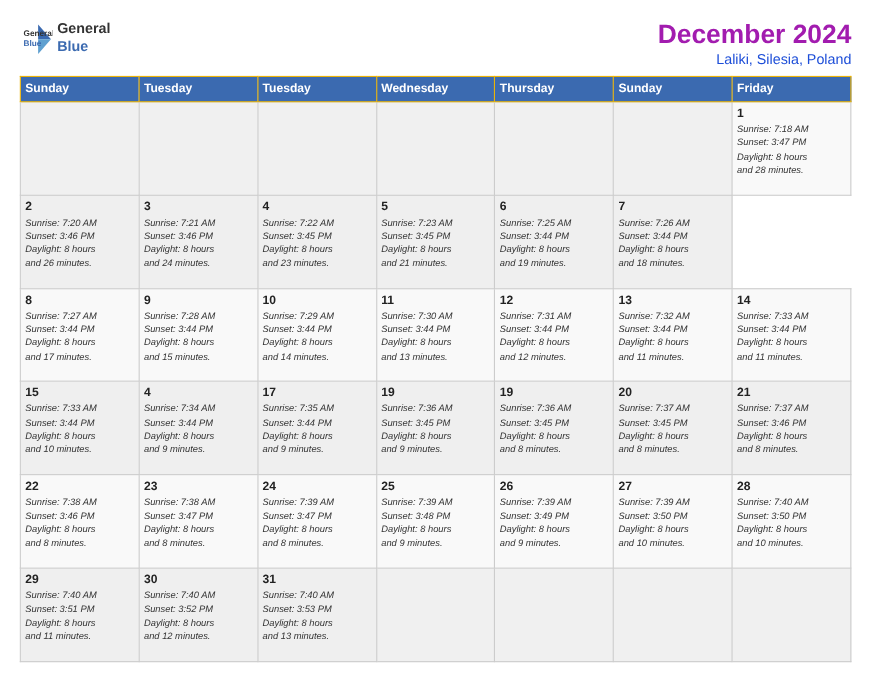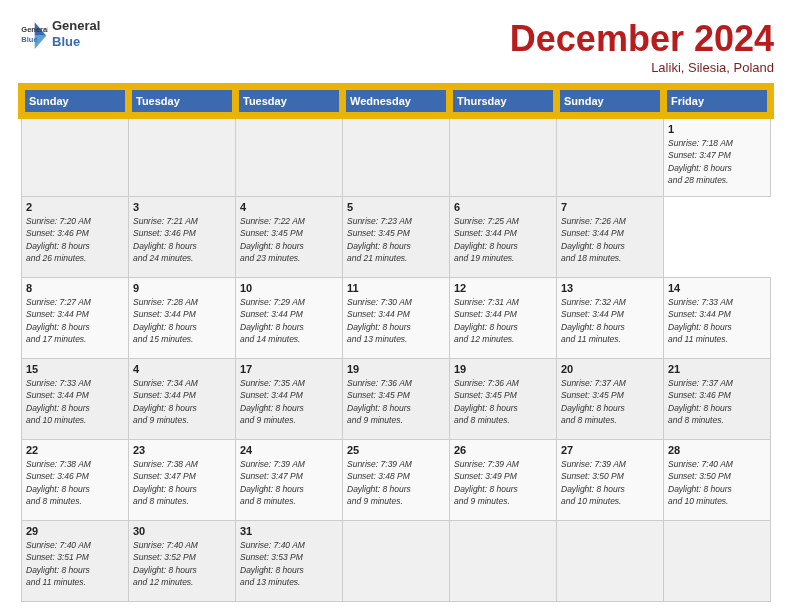--- a/index.html
+++ b/index.html
@@ -35,42 +35,42 @@
       line-height: 1.2;
     }
     .logo-icon {
       width: 30px;
       height: 30px;
     }
     .title-block {
       text-align: right;
     }
     .month-title {
-      font-size: 36px;
-      font-weight: bold;
-      color: #b91c1c;
+      font-size: 24px;
+      font-weight: bold;
+      color: #a21caf;
     }
     .subtitle {
       font-size: 13px;
-      color: #7f1d1d;
+      color: #1d4ed8;
     }
     .calendar {
       flex: 1;
       border-collapse: collapse;
       width: 100%;
       table-layout: fixed;
       font-size: 9.5px;
     }
     .calendar thead tr th {
       background: #3b6ab0;
       color: #fff;
       font-size: 11px;
       font-weight: bold;
       padding: 5px 4px;
-      border: 7px solid #eab308;
+      border: 1px solid #eab308;
       text-align: left;
     }
     .calendar tbody tr td {
       vertical-align: top;
       border: 1px solid #ccc;
       padding: 4px 4px;
       height: 78px;
       background: #fff;
       color: #333;
     }

